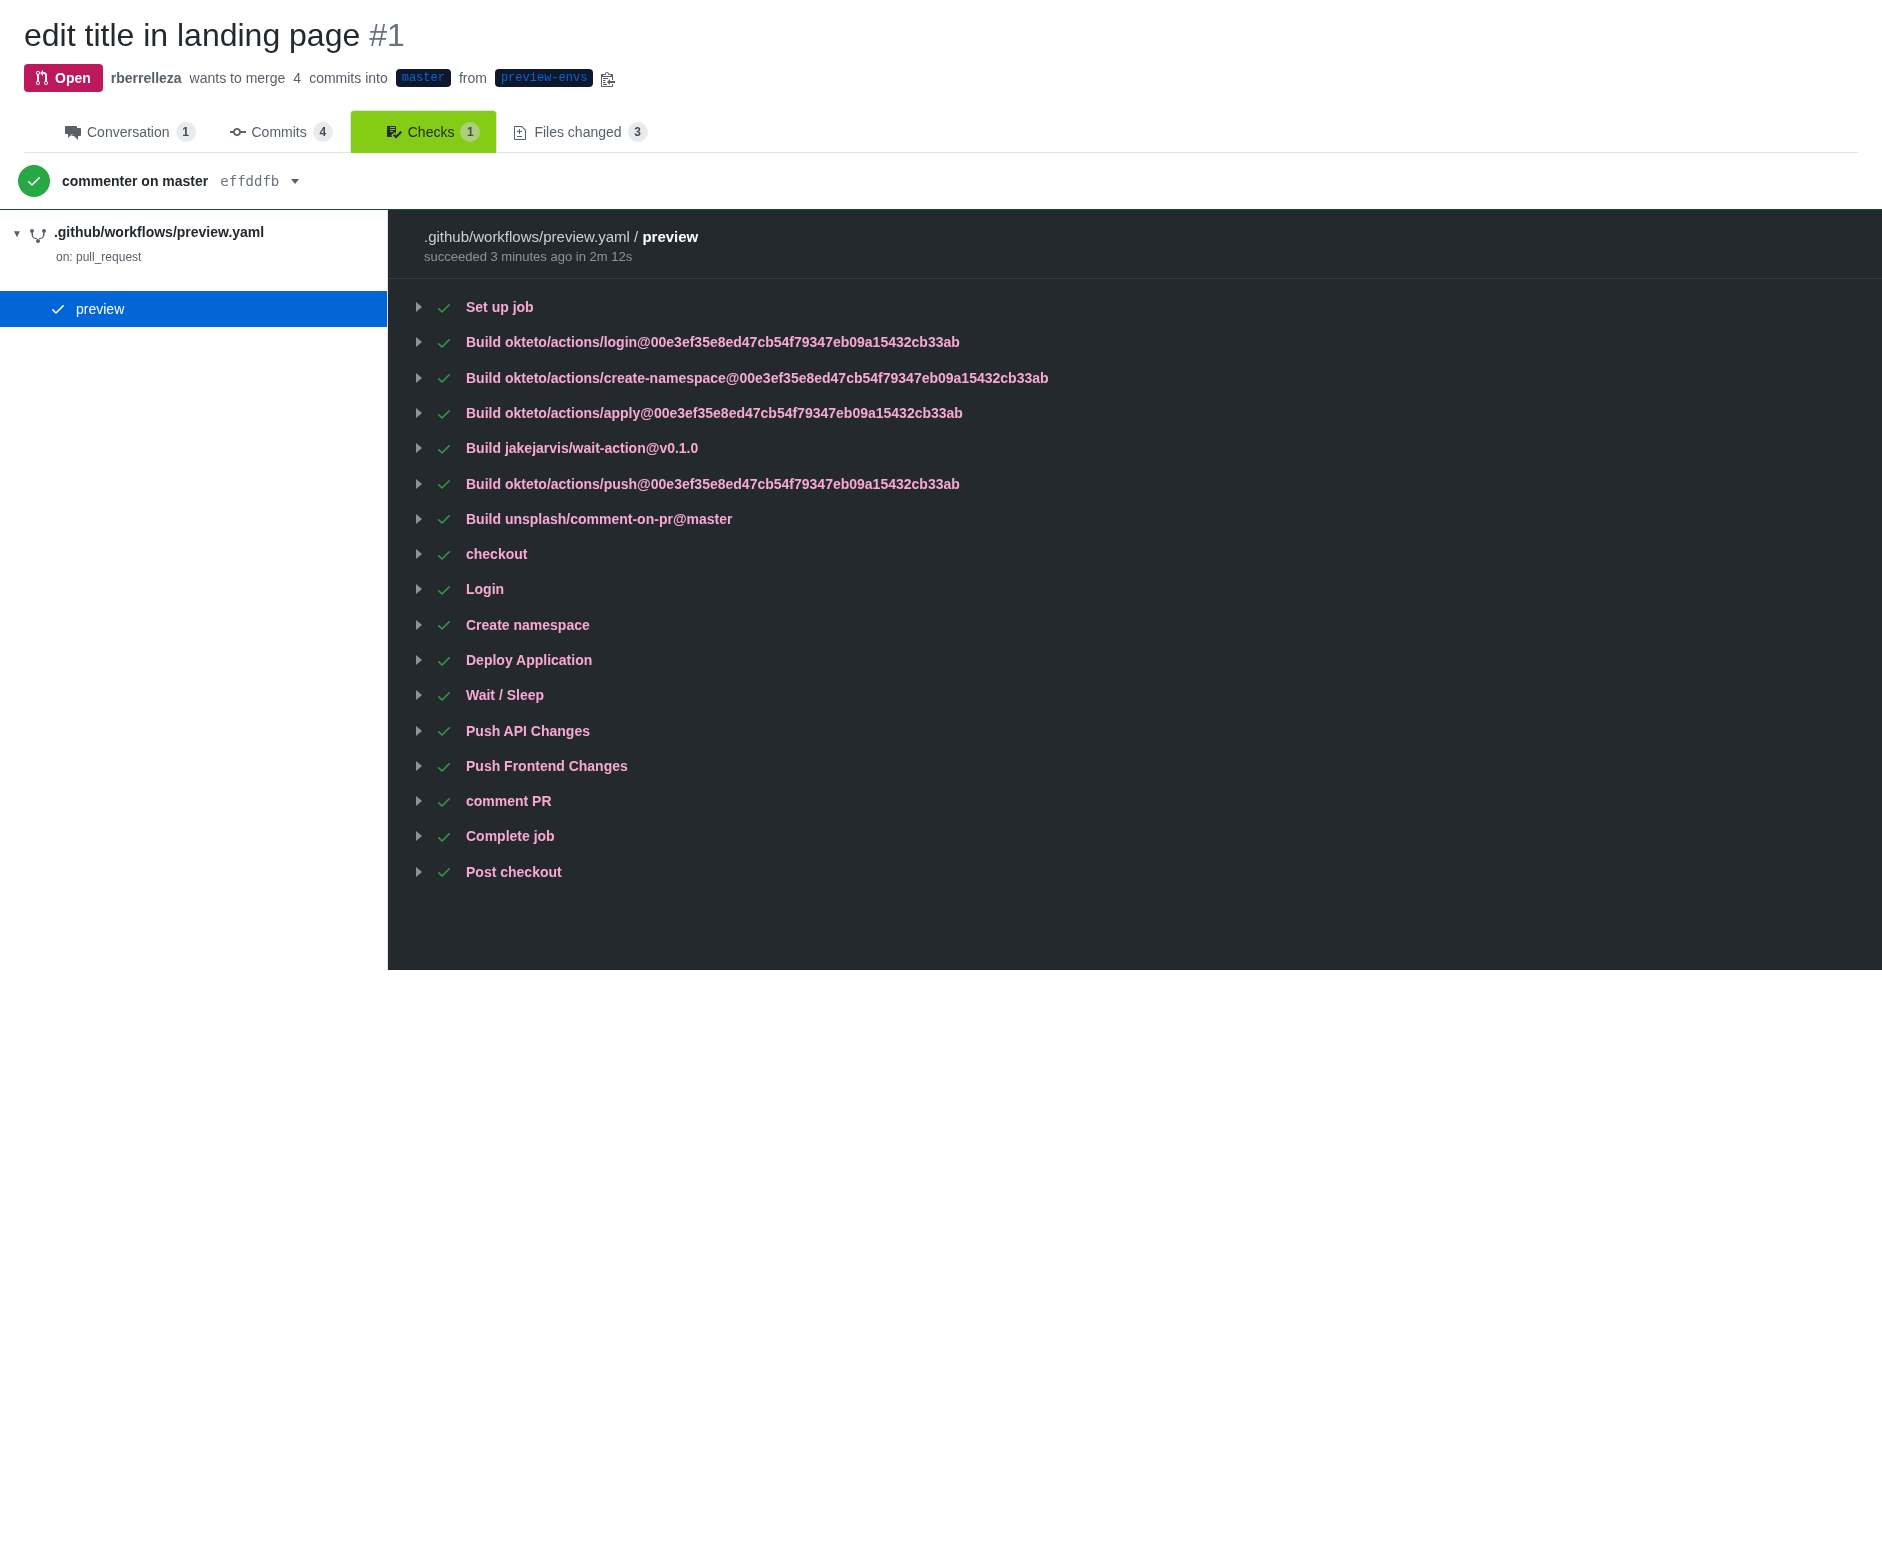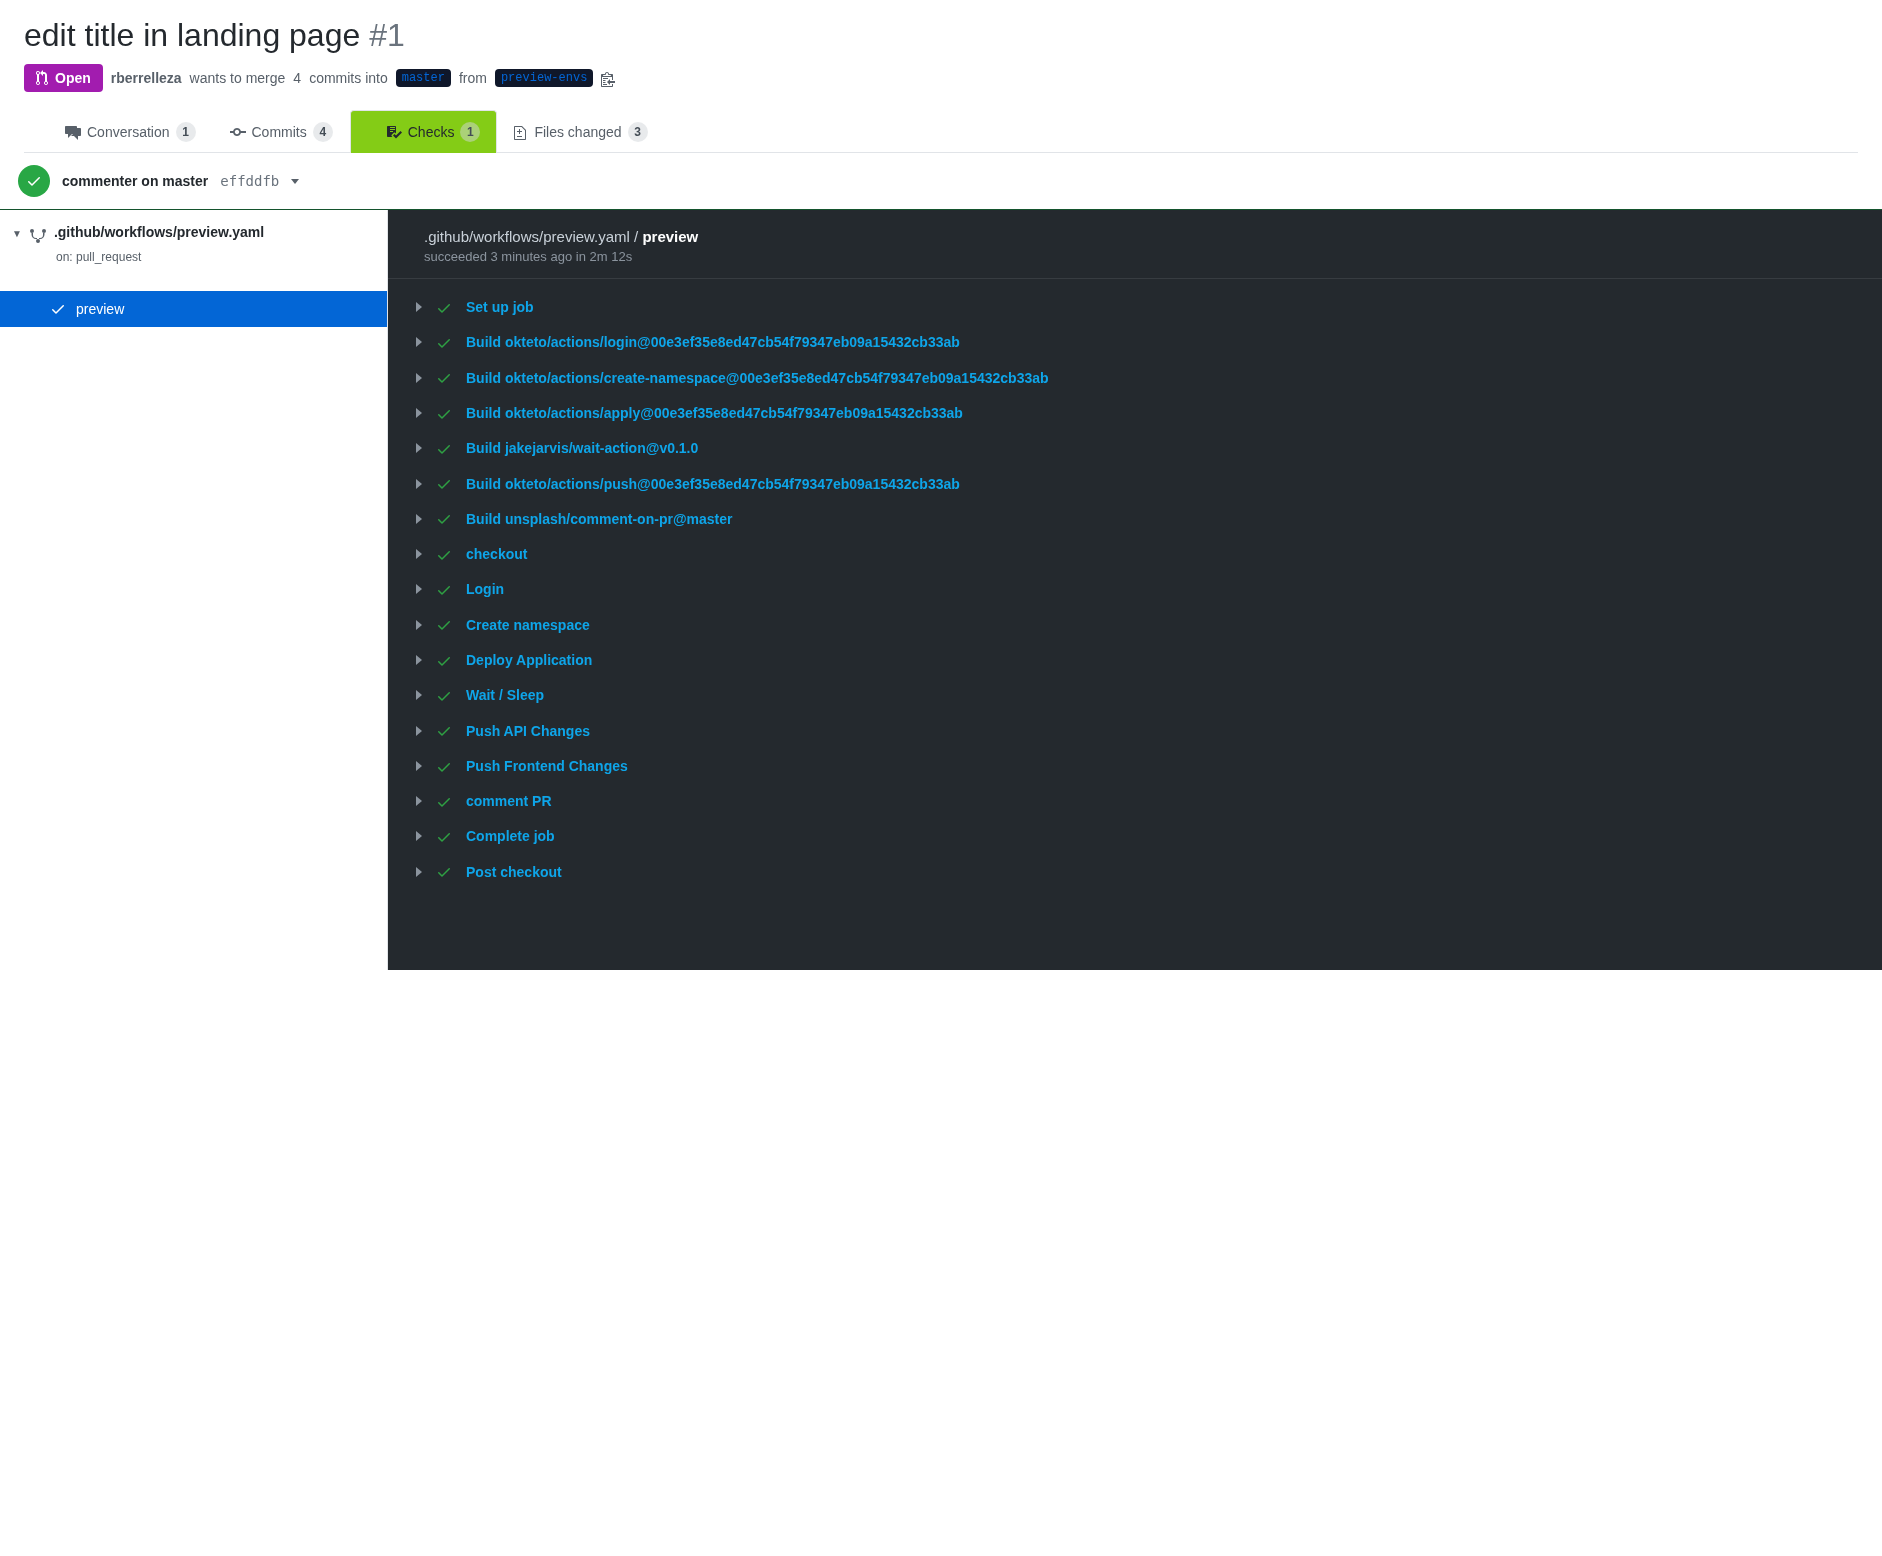--- a/index.html
+++ b/index.html
@@ -19,21 +19,21 @@
 .pr-title .pr-number { color: #6a737d; font-weight: 300; }
 .meta-row {
   display: flex;
   align-items: center;
   gap: 8px;
   margin-top: 10px;
   color: #586069;
   flex-wrap: wrap;
 }
 .state-badge {
-  background: #a21caf;
+  background: #be185d;
   color: #fff;
   padding: 6px 12px;
   border-radius: 4px;
   font-weight: 600;
   display: inline-flex;
   align-items: center;
   gap: 5px;
   font-size: 14px;
 }
 .author { font-weight: 600; color: #586069; }
@@ -157,21 +157,21 @@
   display:flex;
   align-items:center;
   gap:14px;
   padding:9px 28px;
   cursor:pointer;
 }
 .step-row .tri {
   width:0;height:0;border-top:5px solid transparent;border-bottom:5px solid transparent;border-left:6px solid #8b949e;
 }
 .step-row .check { color: #2ea043; flex-shrink:0;}
-.step-name { color:#0ea5e9; font-weight:600; font-size:14px; word-break:break-all;}
+.step-name { color:#f9a8d4; font-weight:600; font-size:14px; word-break:break-all;}
 svg { display:inline-block; vertical-align:middle; }
 </style>
 </head>
 <body>
 
 <div class="header">
   <h1 class="pr-title">
     <span class="title-text">edit title in landing page</span>
     <span class="pr-number">#1</span>
   </h1>

